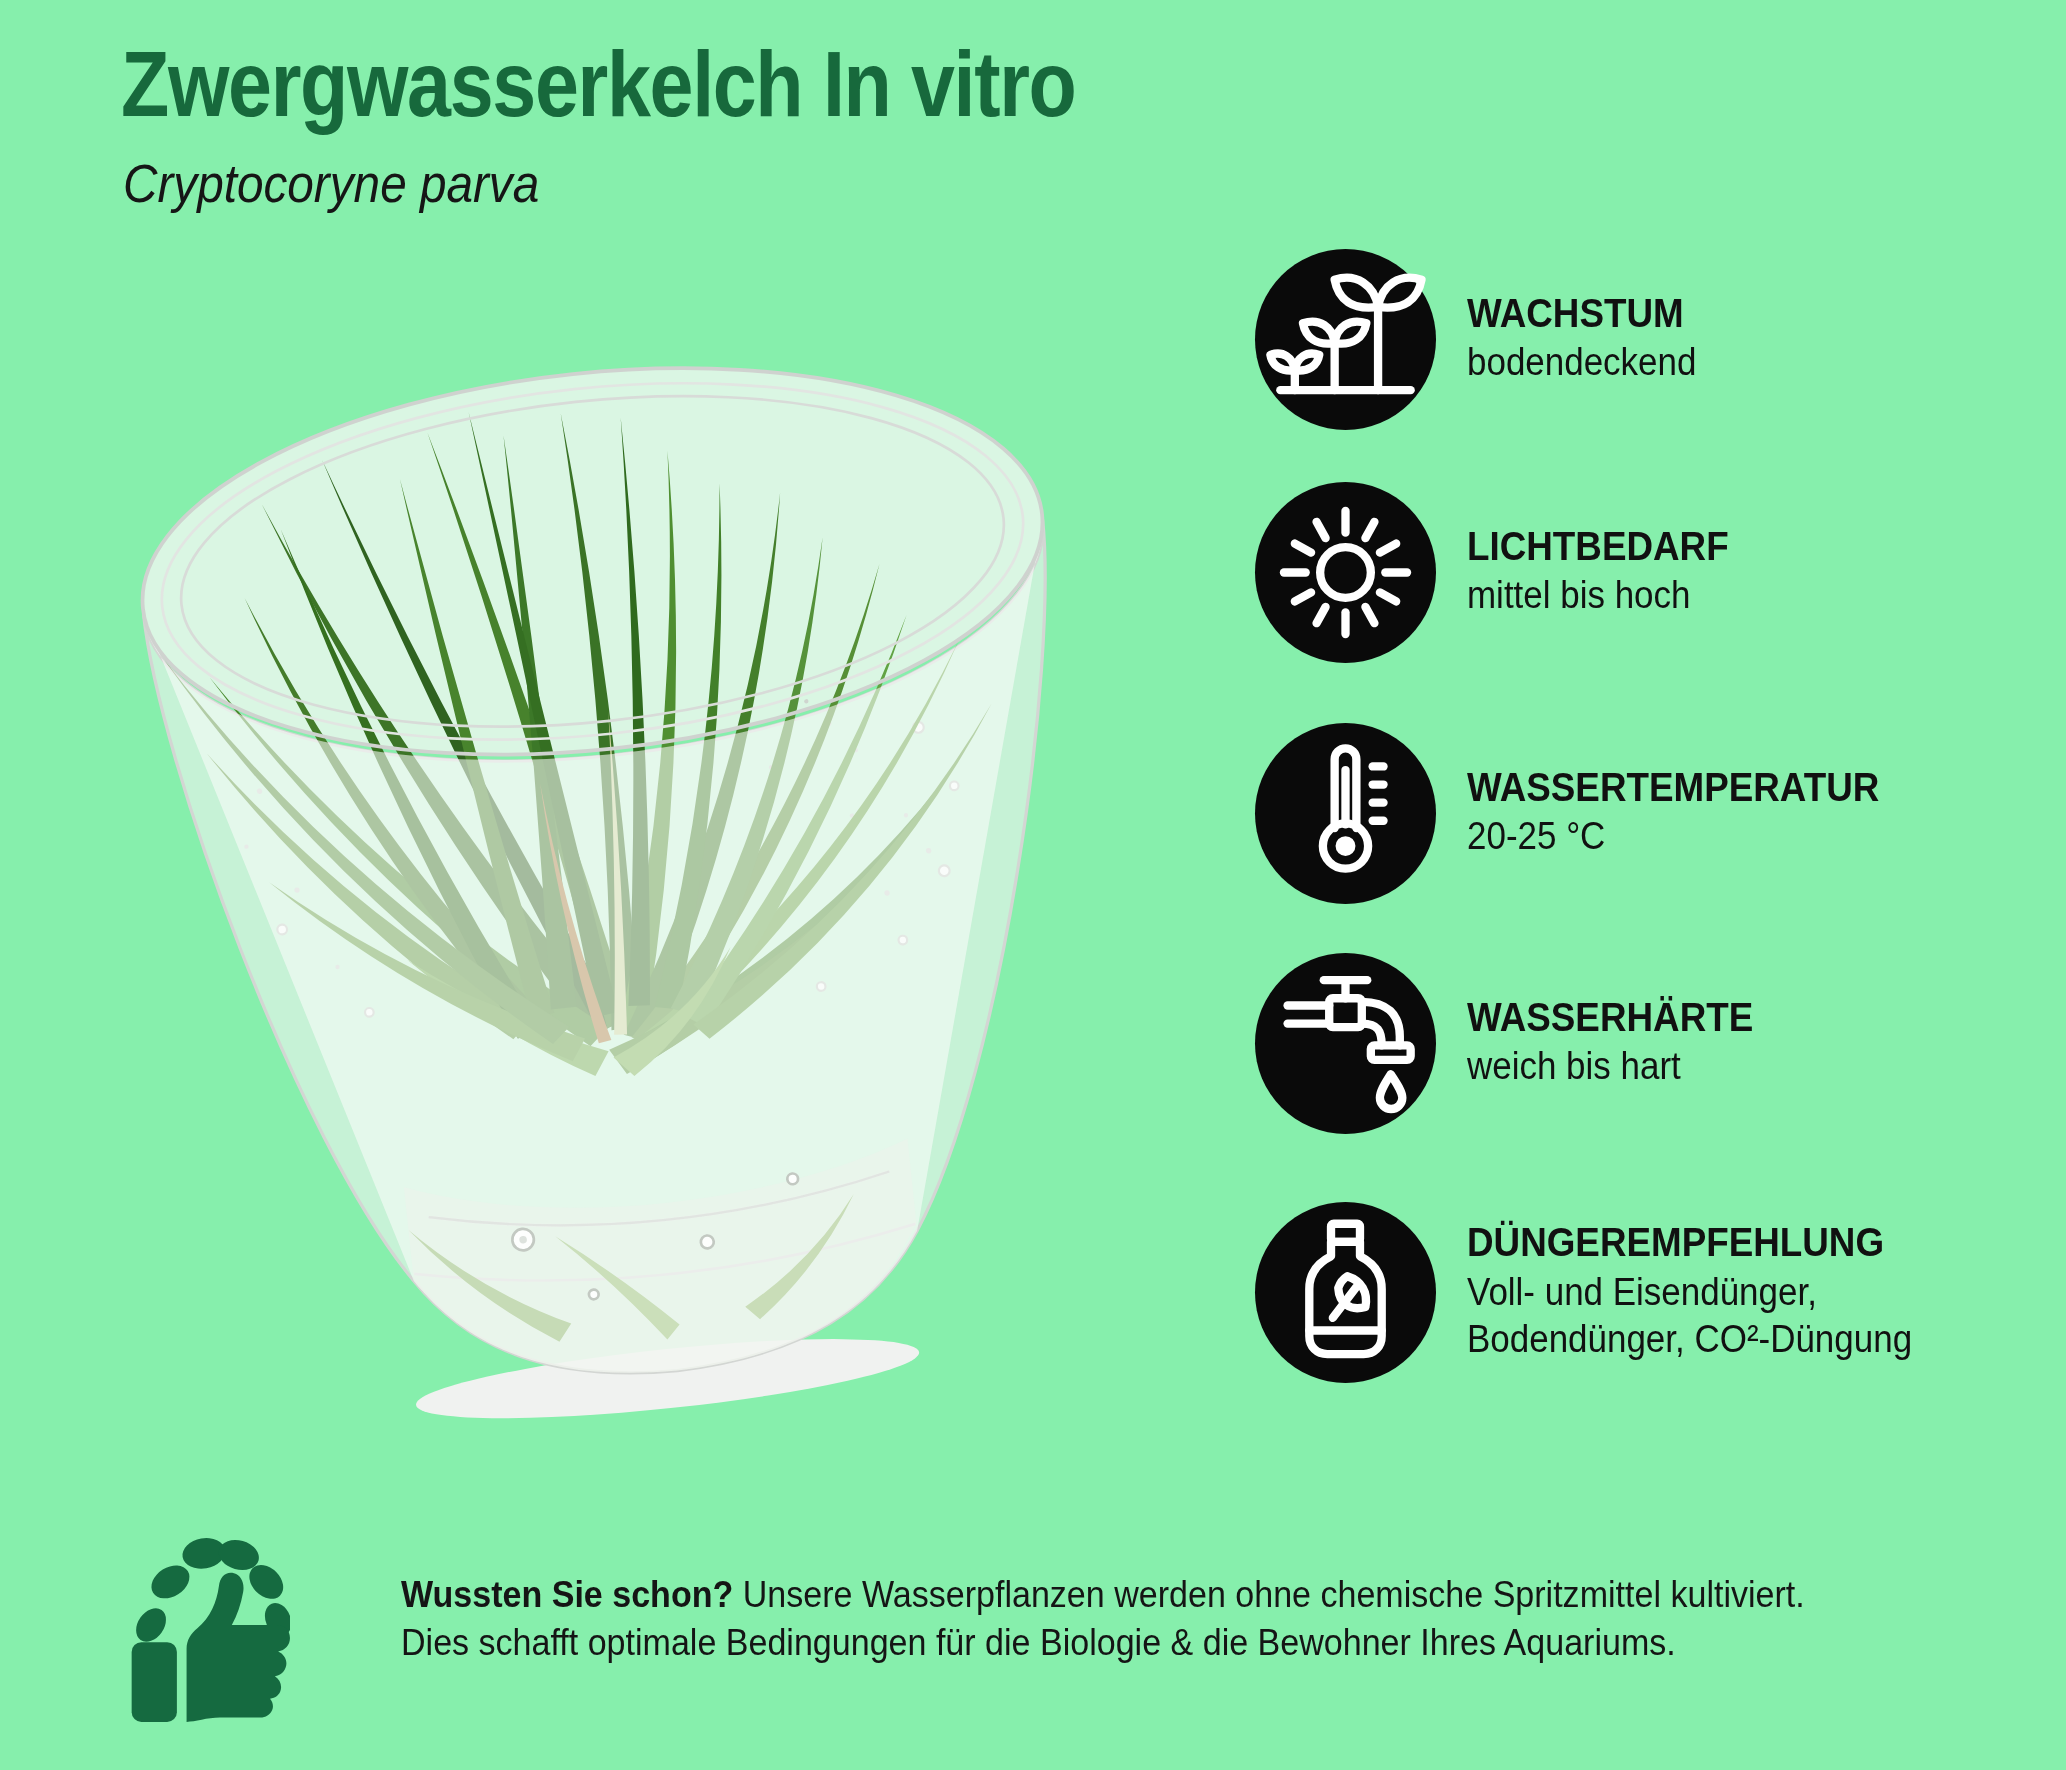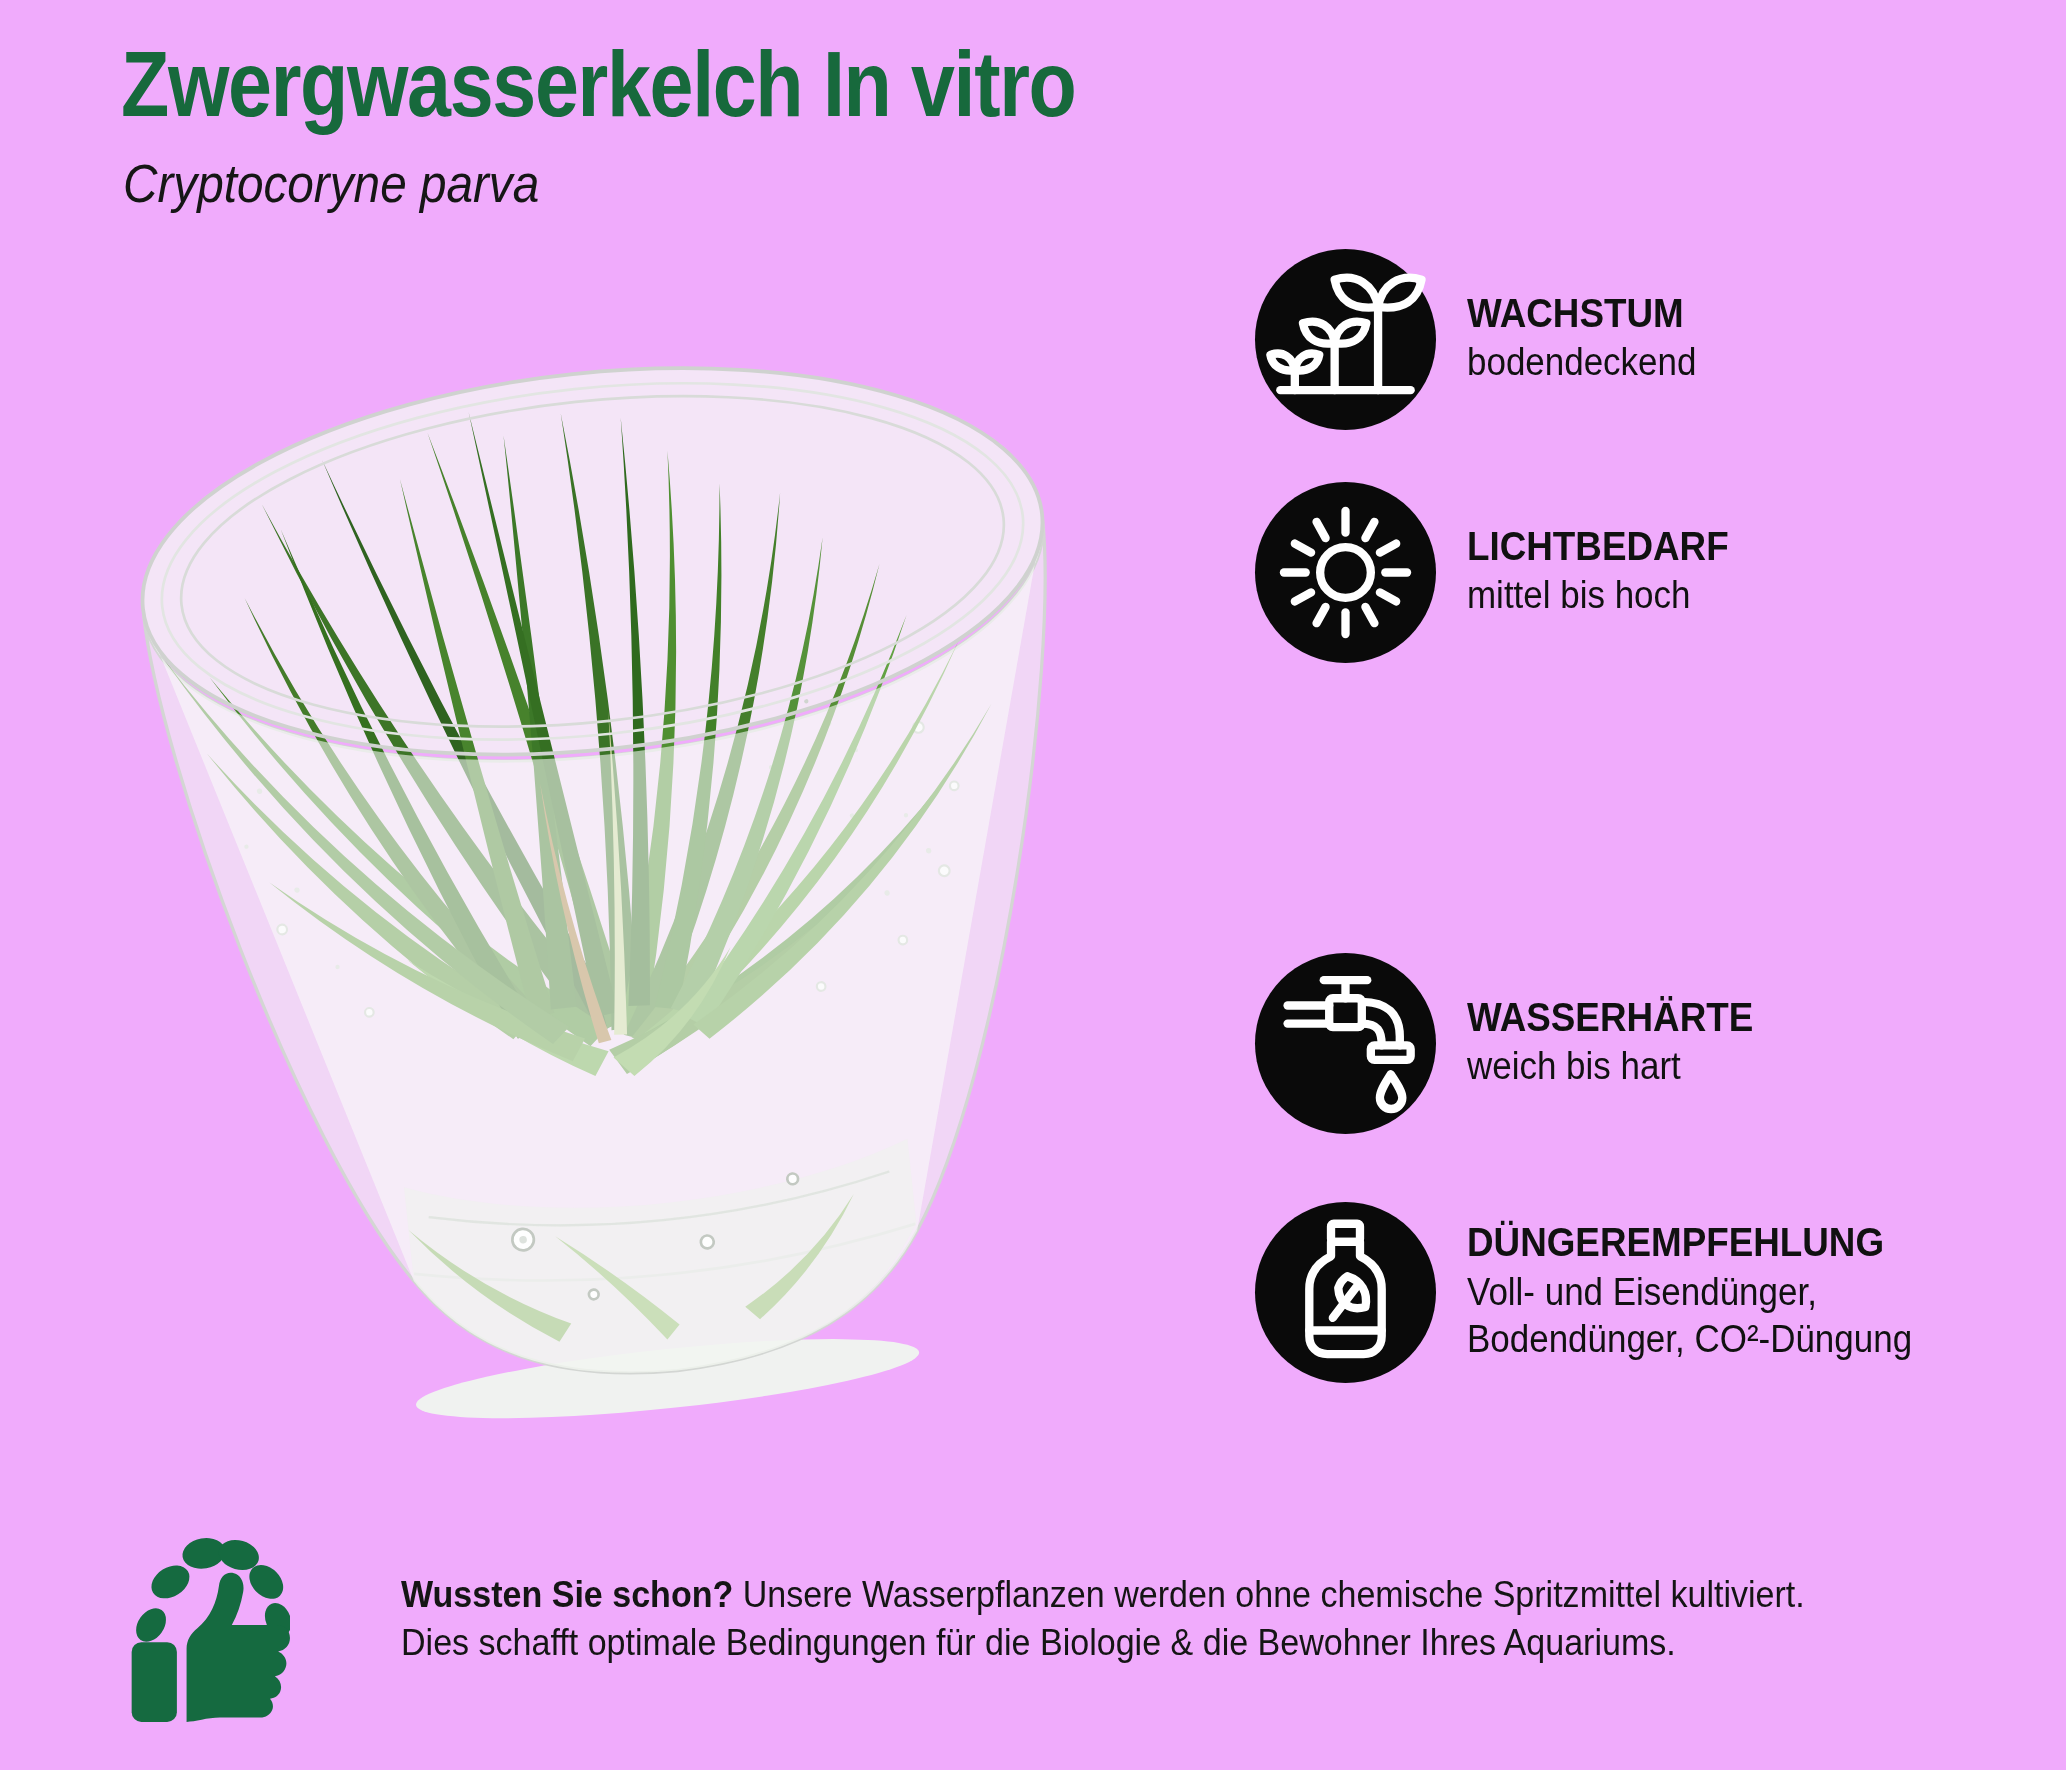--- a/index.html
+++ b/index.html
@@ -1,17 +1,17 @@
 <!DOCTYPE html>
 <html style="font-size:8.6px"><head>
 <meta charset="utf-8">
 <style>
   html,body{margin:0;padding:0;background:#ffffff;}
   .canvas{
-    position:relative;width:2066px;height:1771px;background:#f0abfc;overflow:hidden;
+    position:relative;width:2066px;height:1771px;background:#86efac;overflow:hidden;
     font-family:"Liberation Sans",sans-serif;color:#151515;
   }
   .title{
     position:absolute;left:121px;top:31px;
     font-size:93px;font-weight:700;letter-spacing:-1.6px;white-space:nowrap;
     color:var(--accent-green,#17693c);
     transform:scaleX(.85);transform-origin:left top;
   }
   .subtitle{
     position:absolute;left:123px;top:153px;
@@ -180,20 +180,40 @@
         <path class="ic" d="M22,67 C14.5,68 9.5,64.5 8.5,58.5 C15.5,56 21,60 22,67 Z"></path>
         <path class="ic" d="M22,67 C29.5,68 34.5,64.5 35.5,58.5 C28.5,56 23,60 22,67 Z"></path>
       </svg>
     </div>
     <div class="spec-text">
       <div class="spec-label">WACHSTUM</div>
       <div class="spec-value">bodendeckend</div>
     </div>
   </div>
 
+  <div class="spec-row row-3">
+    <div class="spec-icon">
+      <svg viewBox="0 0 100 100">
+        <path class="ic" d="M44,58 L44,20 C44,16.7 46.7,14 50,14 C53.3,14 56,16.7 56,20 L56,58"></path>
+        <circle class="ic" cx="50" cy="68" r="12.5"></circle>
+        <path class="ic" d="M50,26 L50,56" stroke-width="3.6"></path>
+        <circle class="icf" cx="50" cy="68" r="5.5"></circle>
+        <g class="ic" stroke-width="4">
+          <path d="M65,24 L71,24"></path>
+            <path d="M65,34 L71,34"></path>
+          <path d="M65,44 L71,44"></path>
+            <path d="M65,54 L71,54"></path>
+        </g>
+      </svg>
+    </div>
+    <div class="spec-text">
+      <div class="spec-label">WASSERTEMPERATUR</div>
+      <div class="spec-value">20-25 °C</div>
+    </div>
+  </div>
 
   <div class="spec-row row-4">
     <div class="spec-icon">
       <svg viewBox="0 0 100 100">
         <path class="ic" d="M38,15 L62,15"></path>
         <path class="ic" d="M50,15 L50,25"></path>
         <rect class="ic" x="41" y="25" width="18" height="16" rx="2"></rect>
         <path class="ic" d="M18,29 L41,29"></path>
         <path class="ic" d="M18,39 L41,39"></path>
         <path class="ic" d="M59,27 C73,27 80,34 80,46 L80,51"></path>

